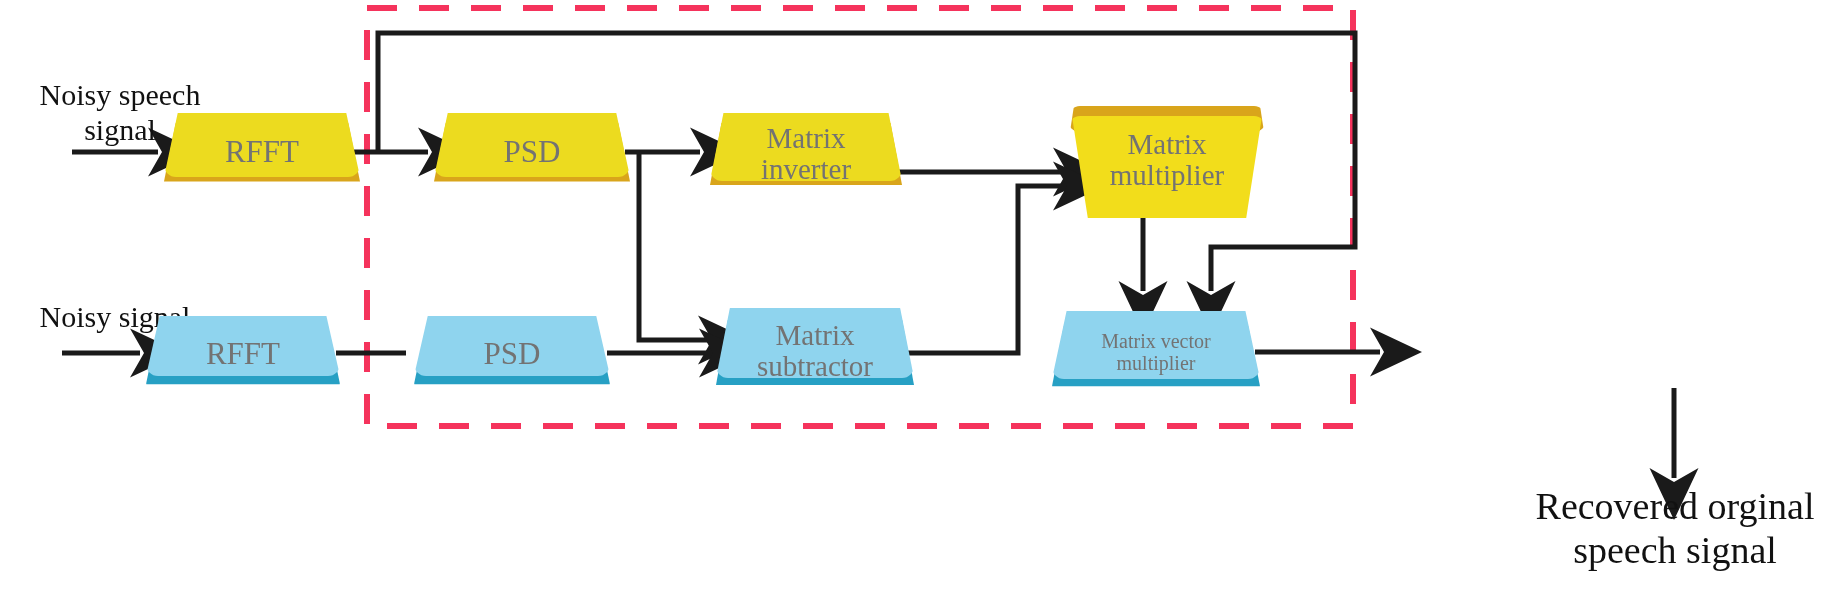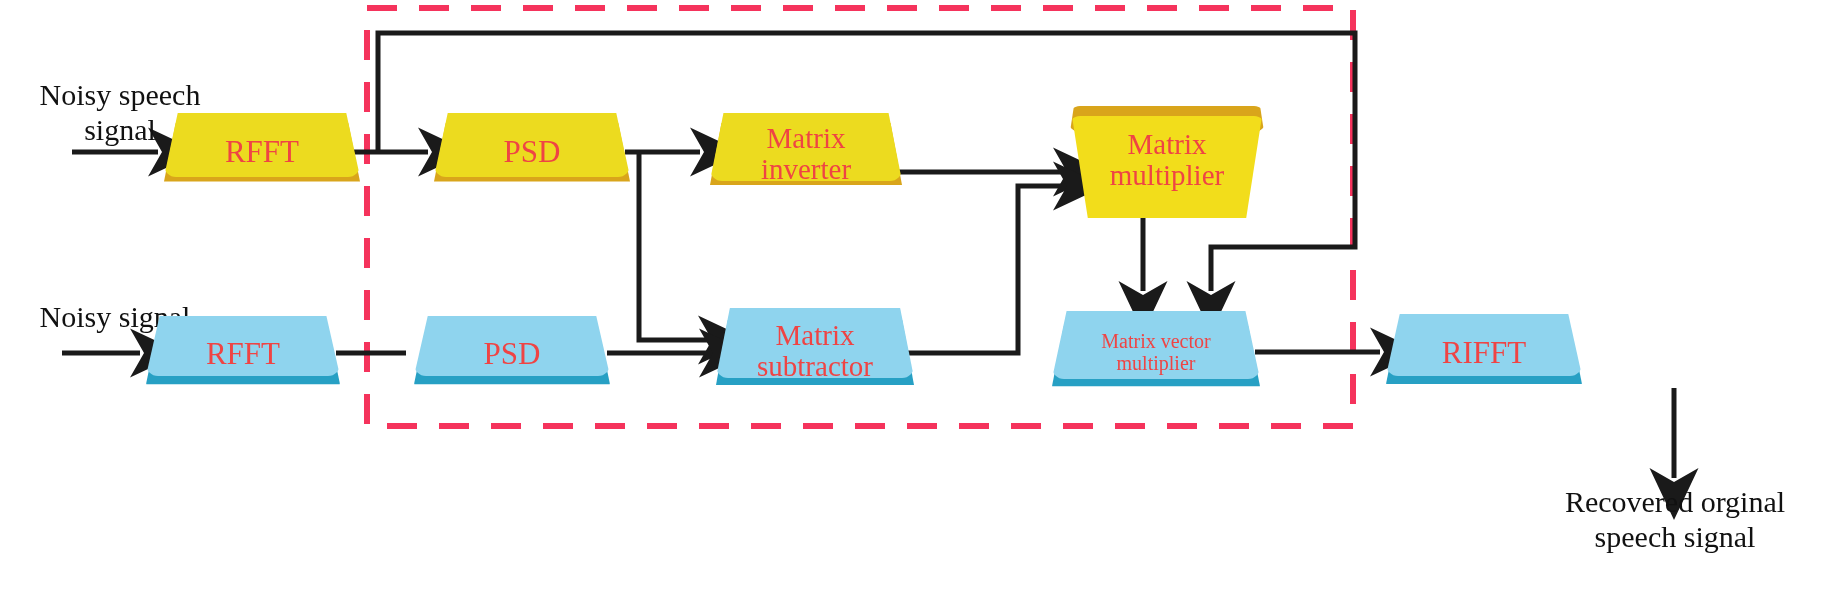--- a/index.html
+++ b/index.html
@@ -24,21 +24,21 @@
     width: 1825px;
     height: 610px;
   }
   .node {
     position: absolute;
     display: flex;
     align-items: center;
     justify-content: center;
     text-align: center;
     line-height: 1.08;
-    color: #ef4444;
+    color: #737373;
     font-family: "Liberation Serif", "DejaVu Serif", serif;
     box-sizing: border-box;
     user-select: none;
   }
   .node .label {
     position: relative;
     z-index: 3;
     padding: 0 6px;
     white-space: pre-line;
   }
@@ -148,21 +148,21 @@
     <line x1="1255" y1="352" x2="1380" y2="352" stroke="#1a1a1a" stroke-width="5" marker-end="url(#ah)"></line>
 
     <line x1="1674" y1="388" x2="1674" y2="478" stroke="#1a1a1a" stroke-width="5" marker-end="url(#ah)"></line>
   </svg>
 
   <div class="freetext" style="left:10px; top:78px; width:220px; font-size:30px;">Noisy speech
 signal</div>
 
   <div class="freetext" style="left:0px; top:300px; width:230px; font-size:30px;">Noisy signal</div>
 
-  <div class="freetext" style="left:1530px; top:485px; width:290px; font-size:30px;">Recovered orginal
+  <div class="freetext" style="left:1530px; top:485px; width:290px; font-size:38px;">Recovered orginal
 speech  signal</div>
 
   <div class="node" style="left:164px; top:113px; width:196px; height:78px; font-size:31px;">
     <div class="slab y-flat">
       <div class="edge"></div>
         <div class="face"></div>
     </div>
     <div class="label">RFFT</div>
   </div>
 
@@ -219,21 +219,14 @@
 
   <div class="node" style="left:1052px; top:311px; width:208px; height:84px; font-size:20px;">
     <div class="slab b-flat">
       <div class="edge"></div>
         <div class="face"></div>
     </div>
     <div class="label">Matrix vector
 multiplier</div>
   </div>
 
-  <div class="node" style="left:1386px; top:314px; width:196px; height:78px; font-size:31px;">
-    <div class="slab b-flat">
-      <div class="edge"></div>
-        <div class="face"></div>
-    </div>
-    <div class="label">RIFFT</div>
-  </div>
 
 </div>
 
 </body></html>

